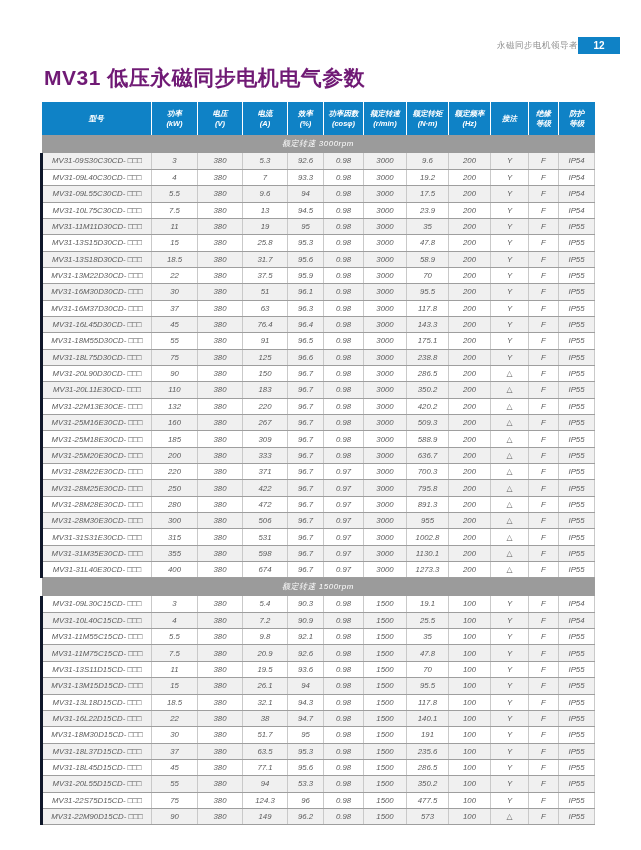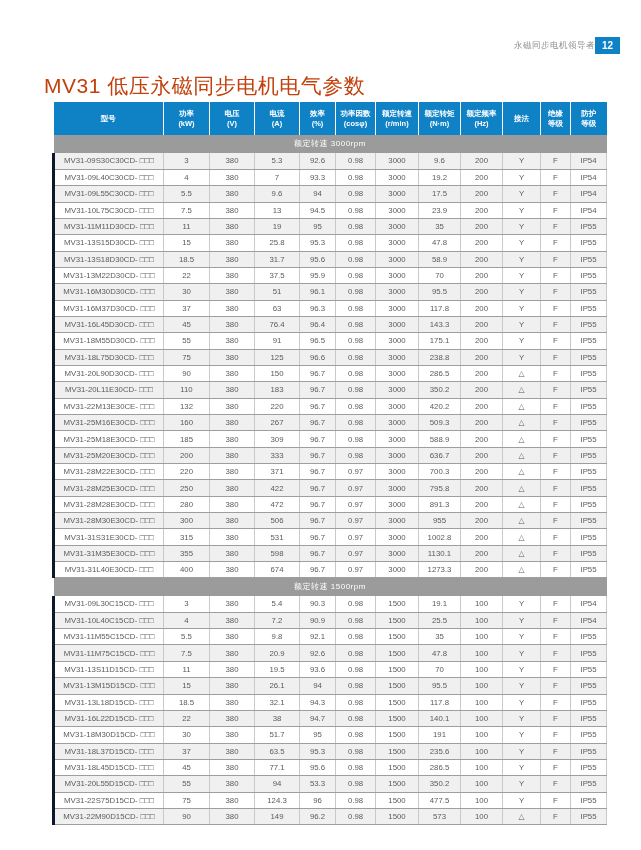--- a/index.html
+++ b/index.html
@@ -5,29 +5,29 @@
   * { margin:0; padding:0; box-sizing:border-box; }
   html,body { width:641px; height:850px; background:#ffffff;
     font-family:"Liberation Sans","DejaVu Sans",sans-serif; }
   .page { position:relative; width:641px; height:850px; background:#fff; overflow:hidden; }
 
   
   .top-right { position:absolute; top:37px; left:0; right:21px;
     display:flex; justify-content:flex-end; align-items:center; }
   .brand-text { font-size:8.5px; color:#8f8f8f; letter-spacing:0.5px; }
   .page-badge { background:#0f82c6; color:#fff; font-size:10px; font-weight:bold;
-    width:25px; height:17px; display:flex; align-items:center; justify-content:center; }
+    width:42px; height:17px; display:flex; align-items:center; justify-content:center; }
 
   
   .doc-title { position:absolute; left:44px; top:64px; font-size:21px;
-    font-weight:normal; color:#c2410c; letter-spacing:0.5px;margin-top:8px; }
+    font-weight:bold; color:#701a75; letter-spacing:0.5px; }
 
   
-  table.params { position:absolute; left:52px; top:102px; width:553px;
-    border-collapse:collapse; table-layout:fixed; }
+  table.params { position:absolute; left:40px; top:102px; width:553px;
+    border-collapse:collapse; table-layout:fixed;font-style:italic; }
   thead th { background:#0f82c6; color:#ffffff; font-size:7.5px; font-weight:bold;
     height:33px; text-align:center; vertical-align:middle; line-height:1.3;
     border-right:1px solid #ffffff; padding:0 1px; }
   thead th:last-child { border-right:none; }
   td.section-bar { background:#9b9b9b; color:#ffffff; font-size:8px;
     height:18px; text-align:center; vertical-align:middle; line-height:13.5px;
     letter-spacing:0.5px; }
   tbody td.data-cell { height:16.35px; font-size:7.8px; color:#5b5b5b;
     text-align:center; vertical-align:middle;
     border-right:1px solid #c9c9c9; border-bottom:1px solid #9e9e9e;

